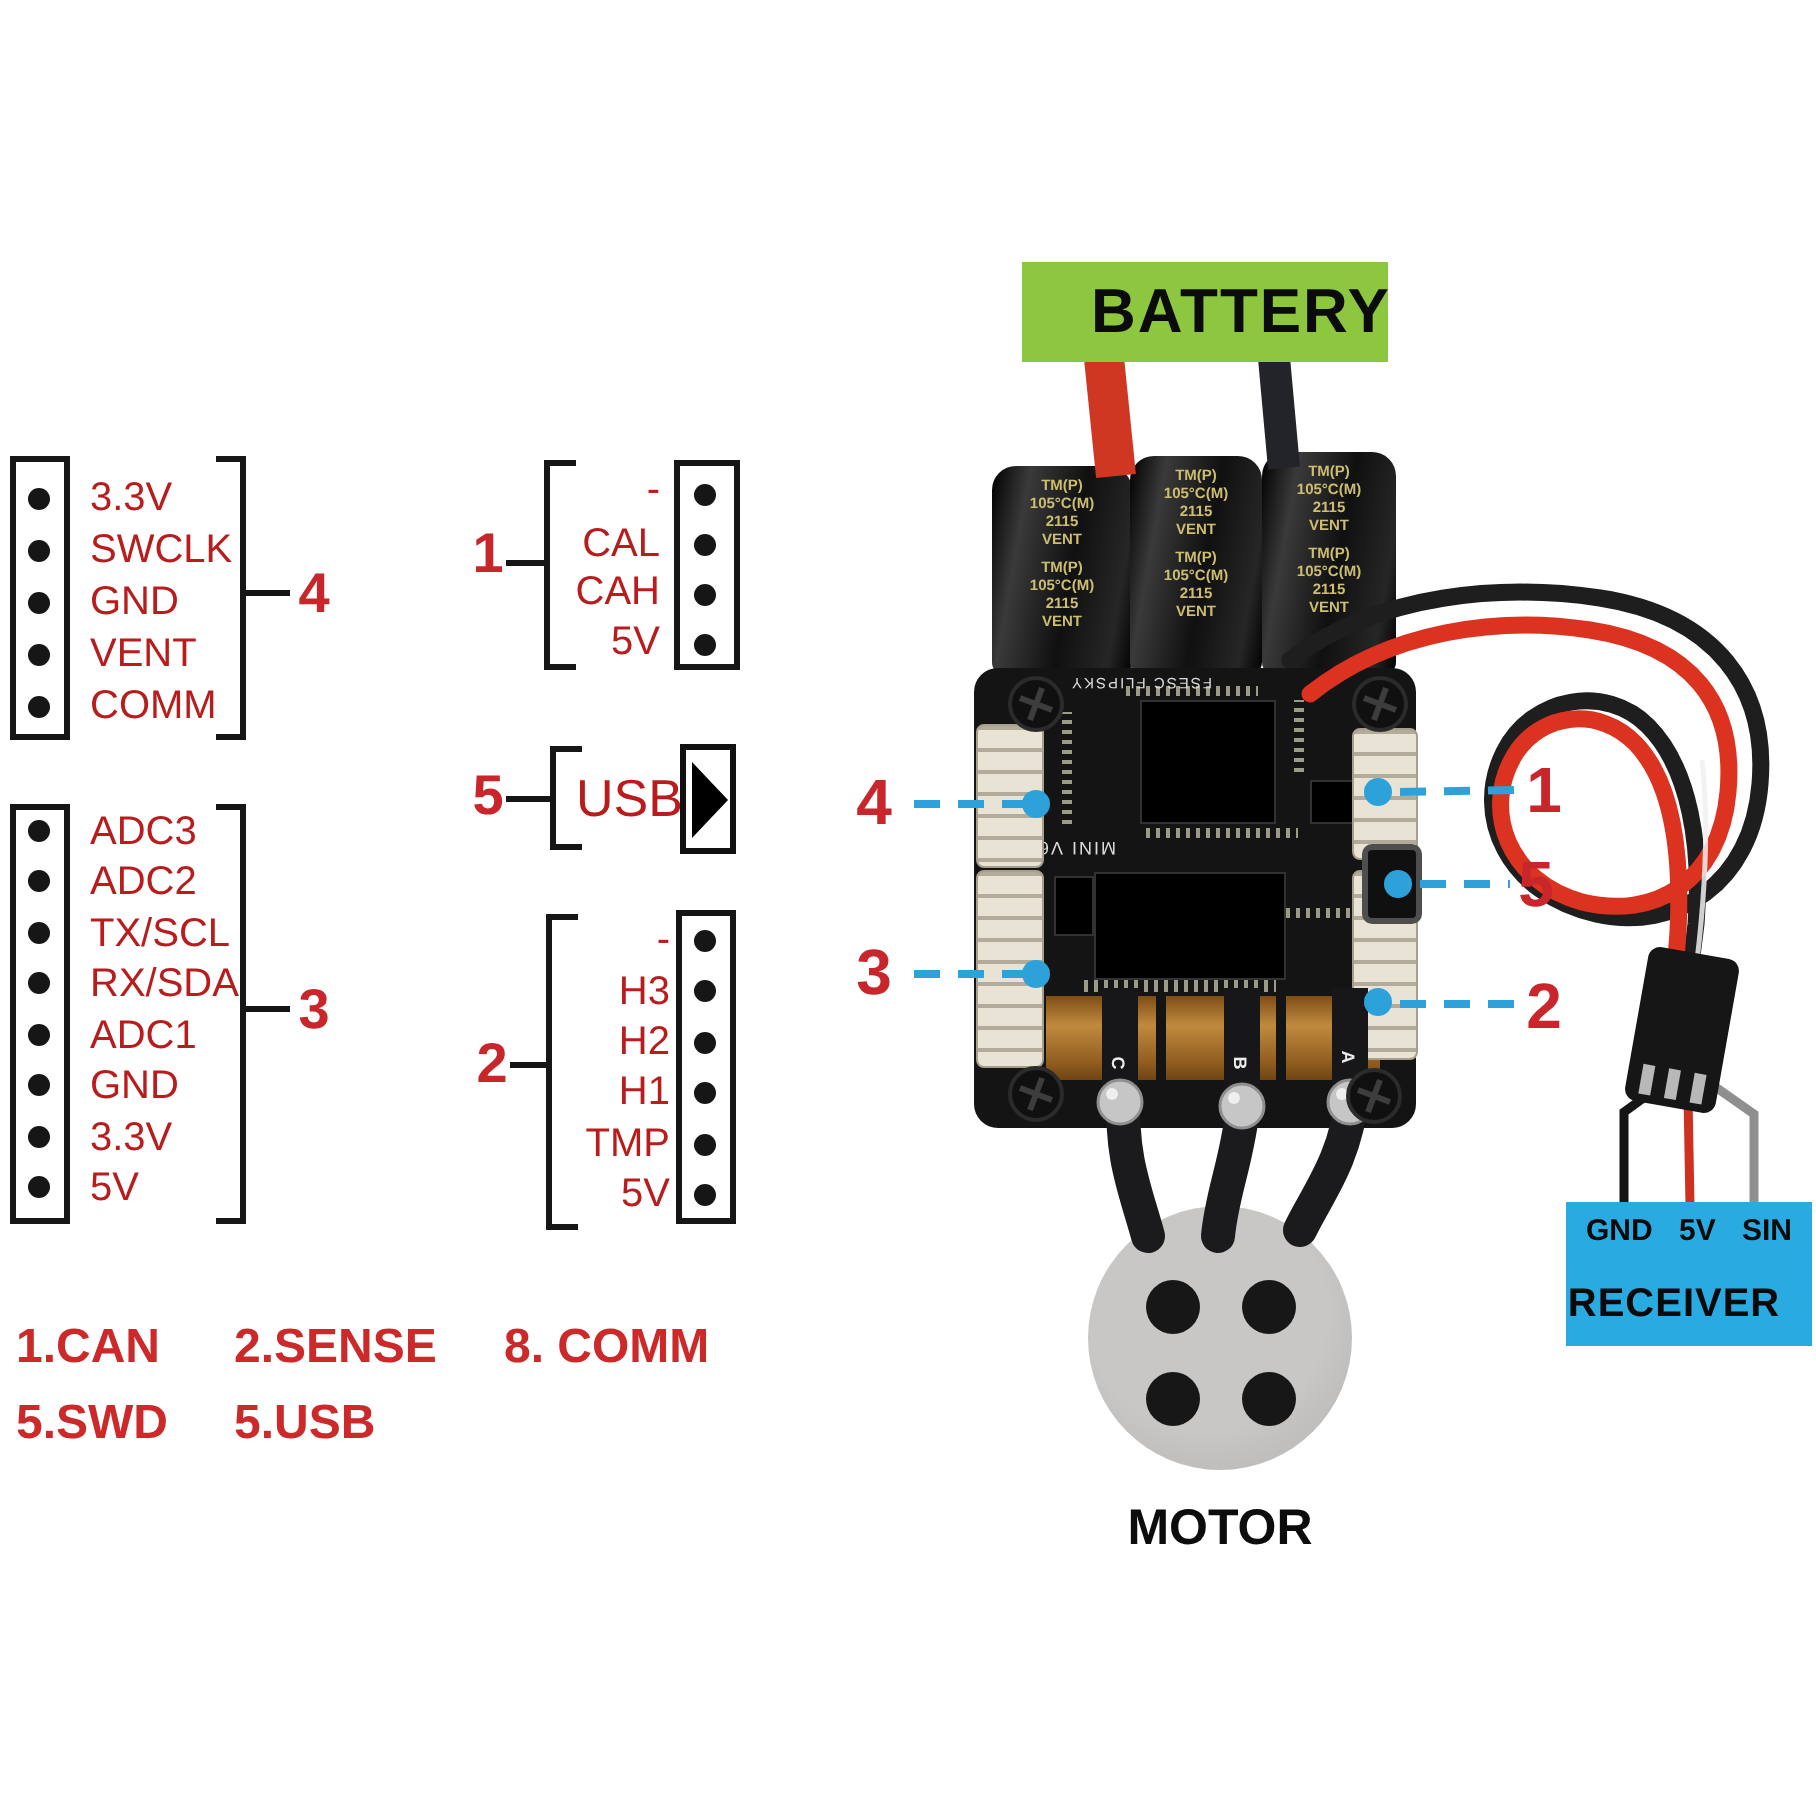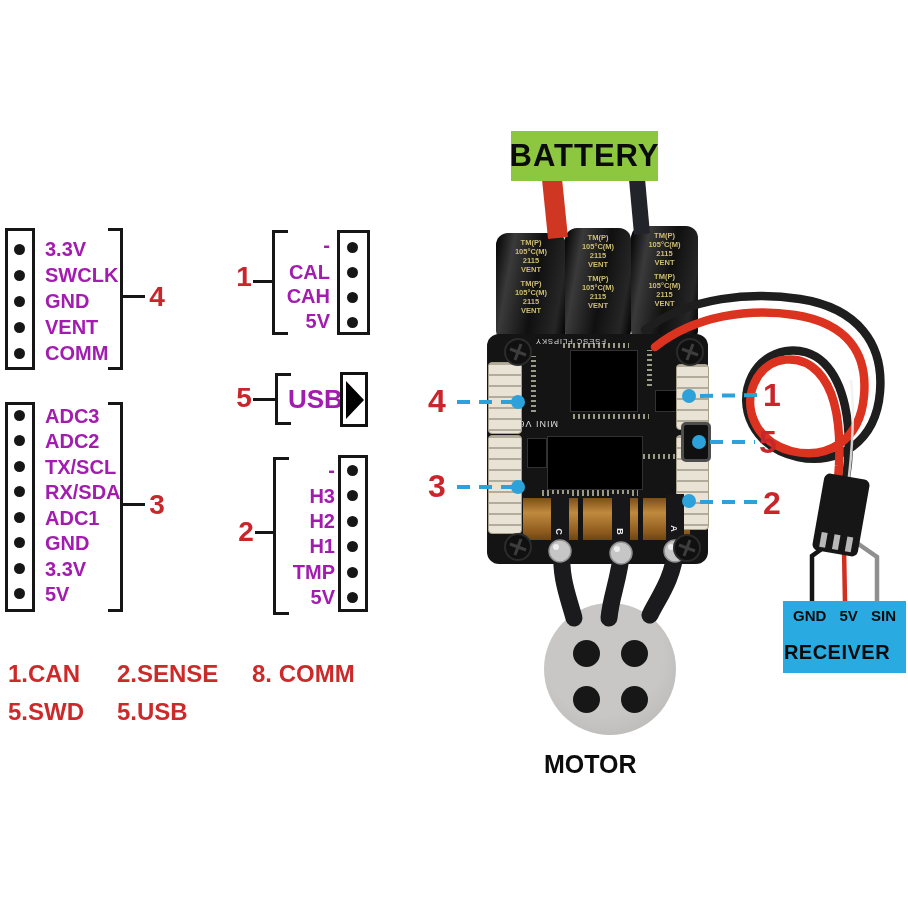--- a/index.html
+++ b/index.html
@@ -1,47 +1,47 @@
 <!DOCTYPE html>
 <html><head>
 <meta charset="utf-8">
 <style>
   html,body{margin:0;padding:0;background:#fff;}
   body{width:908px;height:908px;position:relative;font-family:"Liberation Sans",sans-serif;overflow:hidden;}
   .pinbox{position:absolute;border:3px solid #161616;background:#fff;}
   .dot{position:absolute;width:11px;height:11px;border-radius:50%;background:#161616;}
-  .plabel{position:absolute;font-size:20px;font-weight:bold;color:#a21caf;line-height:24px;white-space:nowrap;}
+  .plabel{position:absolute;font-size:20px;font-weight:normal;color:#b91c1c;line-height:24px;white-space:nowrap;}
   .plabel.r{text-align:right;width:90px;}
   .brk-r{position:absolute;border:3px solid #161616;border-left:none;background:transparent;}
   .brk-l{position:absolute;border:3px solid #161616;border-right:none;background:transparent;}
   .arm{position:absolute;height:3px;background:#161616;}
   .gnum{position:absolute;font-size:28px;font-weight:bold;color:#c9262c;line-height:28px;text-align:center;width:22px;}
   .callout{position:absolute;font-size:32px;font-weight:bold;color:#c9262c;line-height:32px;z-index:70;width:26px;text-align:center;}
   .legend-item{position:absolute;font-size:24px;font-weight:bold;color:#cc2a2a;line-height:26px;white-space:nowrap;}
   .batt{position:absolute;left:511px;top:131px;width:147px;height:50px;background:#8dc63f;z-index:55;
-        display:flex;align-items:center;justify-content:center;font-size:31px;font-weight:bold;letter-spacing:1px;color:#0b0b0b;}
+        display:flex;align-items:center;justify-content:center;font-size:31px;font-weight:bold;letter-spacing:1px;color:#0b0b0b;padding-left:36px;}
   .cap{position:absolute;border-radius:12px 12px 7px 7px;z-index:10;overflow:hidden;text-align:center;
        background:linear-gradient(100deg,#000 0%,#3a3a3a 22%,#101010 55%,#262626 85%,#000 100%);
        color:#cdbd71;font-size:7.5px;line-height:9px;font-weight:bold;}
   .capblock{margin-top:5px;}
   .pcb{position:absolute;left:487px;top:334px;width:221px;height:230px;background:#141414;border-radius:12px;z-index:10;}
   .jst{position:absolute;background:#e9e3d5;border:1px solid #a89f8a;border-radius:4px;z-index:12;
        background-image:repeating-linear-gradient(180deg,rgba(90,80,60,.38) 0 2px,transparent 2px 11px);}
   .chip{position:absolute;background:#000;border:1px solid #323232;z-index:11;}
   .strip{position:absolute;background:repeating-linear-gradient(90deg,#9b9b88 0 2px,transparent 2px 5px);z-index:11;}
   .strip.v{background:repeating-linear-gradient(0deg,#9b9b88 0 2px,transparent 2px 5px);}
   .silk{position:absolute;color:#dcdcdc;font-size:7.5px;line-height:8px;letter-spacing:1px;transform:rotate(180deg);z-index:12;white-space:nowrap;}
   .copper{position:absolute;background:linear-gradient(180deg,#7d4d16,#c08a3e 35%,#8f5c1e 80%,#6d4513);z-index:11;}
   .stub{position:absolute;background:#17171a;z-index:12;}
   .phlabel{position:absolute;color:#ececec;font-size:9px;line-height:9px;font-weight:bold;transform:rotate(90deg);z-index:13;}
   .usbport{position:absolute;background:#101010;border:3px solid #4e4e4e;border-radius:5px;z-index:12;}
   .motor{position:absolute;left:544px;top:603px;width:132px;height:132px;border-radius:50%;z-index:40;
          background:radial-gradient(circle at 45% 40%,#c8c7c5 55%,#b3b2b0 100%);}
   .mdot{position:absolute;width:27px;height:27px;border-radius:50%;background:#171717;}
-  .motor-label{position:absolute;left:544px;top:750px;width:132px;font-size:25px;font-weight:bold;color:#0c0c0c;z-index:40;letter-spacing:0;}
+  .motor-label{position:absolute;left:544px;top:750px;width:132px;text-align:center;font-size:25px;font-weight:bold;color:#0c0c0c;z-index:40;letter-spacing:0;}
   .rx{position:absolute;left:783px;top:601px;width:123px;height:72px;background:#29abe2;z-index:55;color:#0a0a0a;}
   .rx-pins{position:absolute;left:0;top:6px;width:103px;padding:0 10px;display:flex;justify-content:space-between;font-size:15px;font-weight:bold;}
   .rx-name{position:absolute;left:0;top:40px;width:108px;text-align:center;font-size:20px;font-weight:bold;letter-spacing:.5px;}
   .plug{position:absolute;left:818px;top:476px;width:46px;height:78px;background:#161616;border-radius:6px;transform:rotate(10deg);z-index:60;}
   .plug .pin{position:absolute;width:6px;height:15px;background:#b8b8b8;bottom:4px;}
   .usbicon-box{position:absolute;left:340px;top:372px;width:22px;height:49px;border:3px solid #111;background:#fff;}
   .usbicon-tri{position:absolute;left:346px;top:381px;width:0;height:0;border-top:19px solid transparent;border-bottom:19px solid transparent;border-left:18px solid #000;}
 </style>
 </head>
 <body>

